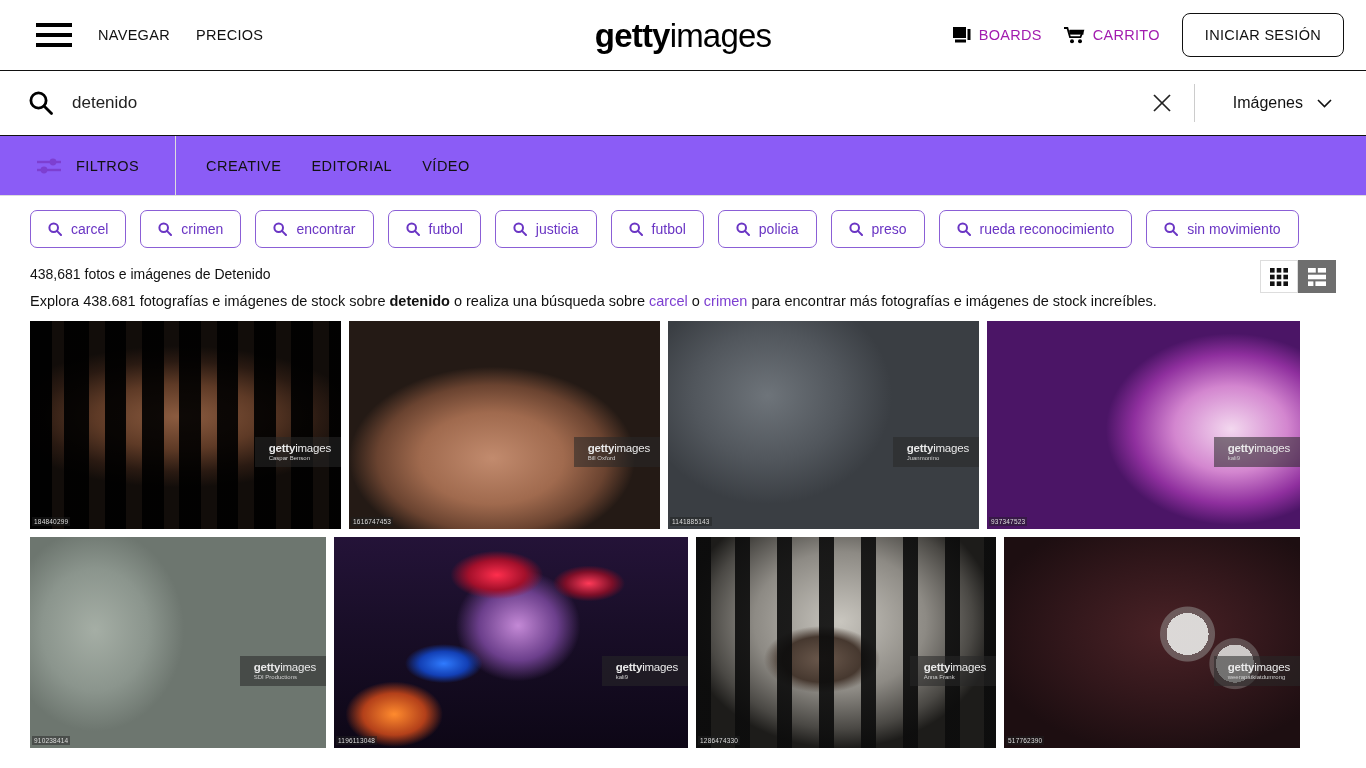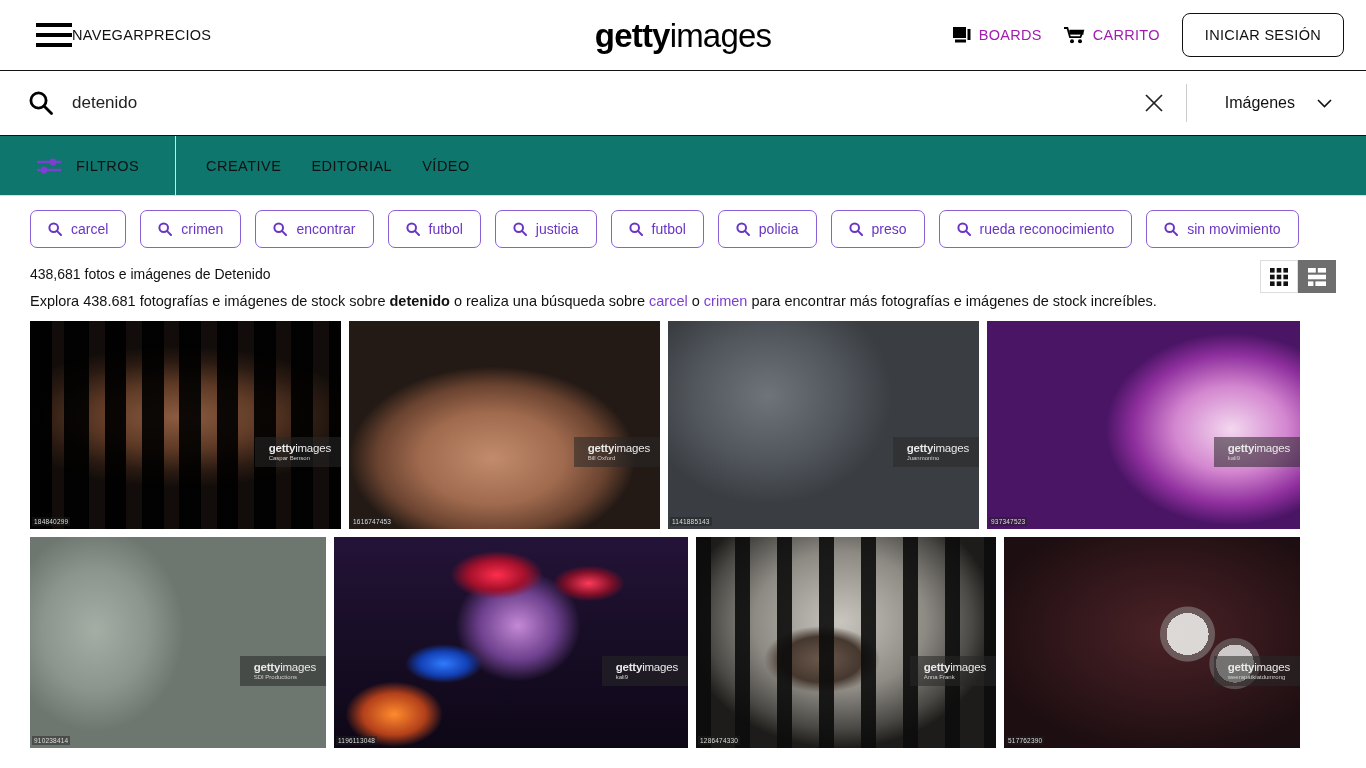--- a/index.html
+++ b/index.html
@@ -16,20 +16,21 @@
     height: 70px;
     display: flex;
     align-items: center;
     background: #ffffff;
     position: relative;
   }
   .header-left {
     display: flex;
     align-items: center;
     padding-left: 36px;
+    gap: 26px;
   }
   .hamburger {
     width: 36px; height: 24px;
     display: flex; flex-direction: column; justify-content: space-between;
     cursor: pointer;
   }
   .hamburger span {
     display: block; width: 36px; height: 4px; background: #000000;
   }
   .nav-link {
@@ -103,34 +104,34 @@
   }
   .search-clear {
     padding: 0 22px;
     cursor: pointer;
     display: flex; align-items: center;
   }
   .search-divider {
     width: 1px; height: 38px; background: #cccccc;
   }
   .media-select {
-    display: flex; align-items: center; gap: 22px;
+    display: flex; align-items: center; gap: 14px;
     padding: 0 34px 0 38px;
     font-size: 16px;
     cursor: pointer;
     white-space: nowrap;
   }
 
   
   .filterbar {
     height: 60px;
     display: flex;
     align-items: center;
     border-bottom: 1px solid #dddddd;
-    background: #0f766e;
+    background: #8b5cf6;
   }
   .filters-btn {
     display: flex; align-items: center; gap: 14px;
     padding: 0 36px 0 36px;
     height: 100%;
     cursor: pointer;
     font-size: 14.5px;
     letter-spacing: 0.4px;
     border-right: 1px solid #dddddd;
   }

